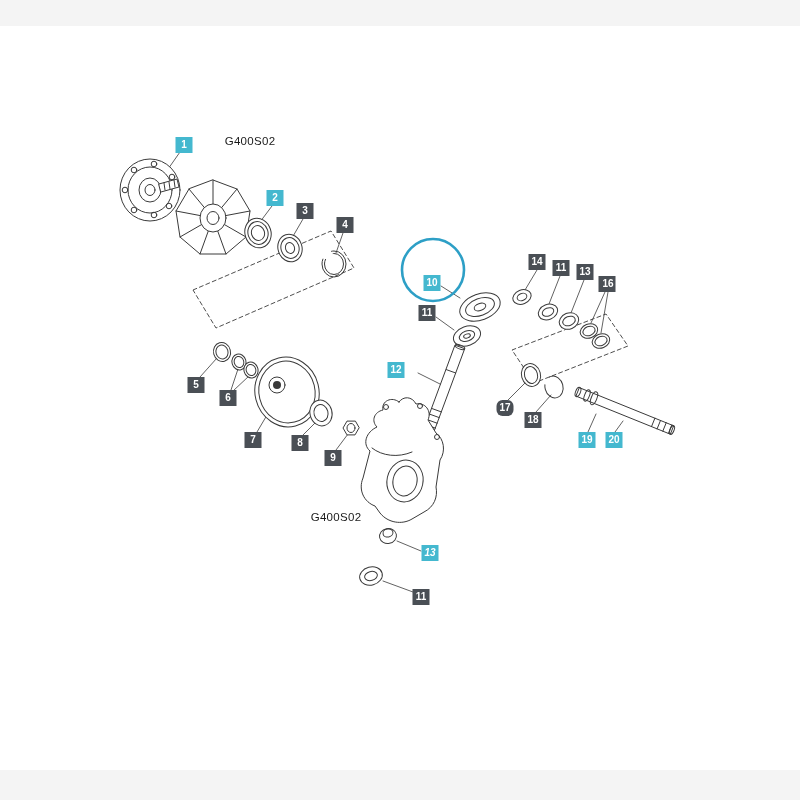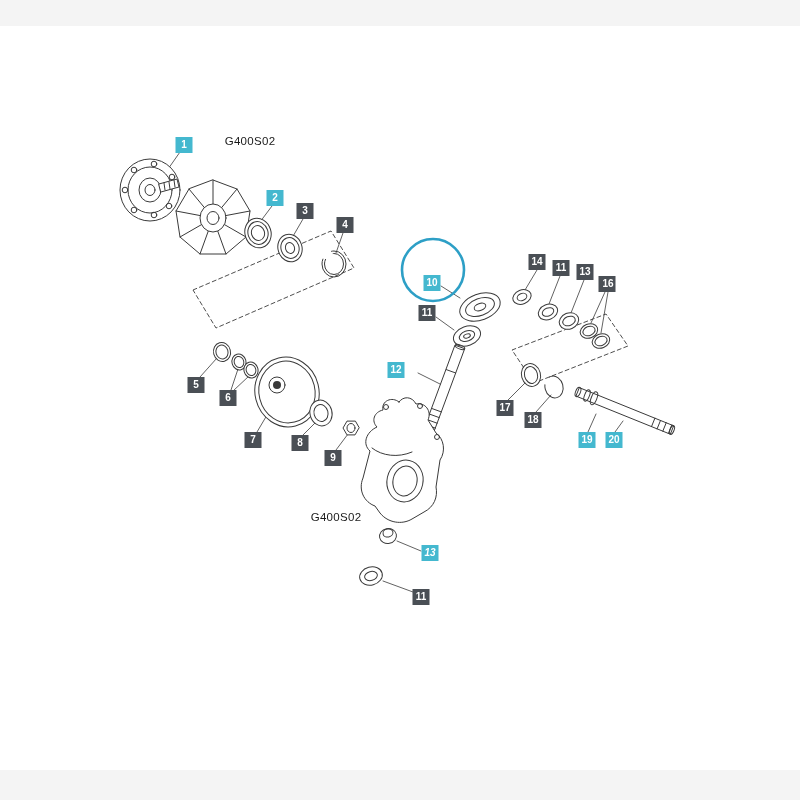--- a/index.html
+++ b/index.html
@@ -244,18 +244,18 @@
       <div class="plabel normal" style="left: 333px; top: 458px;">9</div>
       <div class="plabel highlight" style="left: 432px; top: 283px;">10</div>
       <div class="plabel normal" style="left: 427px; top: 313px;">11</div>
       <div class="plabel highlight" style="left: 396px; top: 370px;">12</div>
       <div class="plabel highlight" style="left: 430px; top: 553px; font-style: italic;">13</div>
       <div class="plabel normal" style="left: 421px; top: 597px;">11</div>
       <div class="plabel normal" style="left: 537px; top: 262px;">14</div>
       <div class="plabel normal" style="left: 561px; top: 268px;">11</div>
       <div class="plabel normal" style="left: 585px; top: 272px;">13</div>
       <div class="plabel normal" style="left: 607px; top: 284px; text-align: right;">16</div>
-      <div class="plabel normal" style="left: 505px; top: 408px;">17</div>
+      <div class="plabel normal" style="left: 505px; top: 408px; border-radius: 6px;">17</div>
       <div class="plabel normal" style="left: 533px; top: 420px;">18</div>
       <div class="plabel highlight" style="left: 587px; top: 440px;">19</div>
       <div class="plabel highlight" style="left: 614px; top: 440px;">20</div>
     </div>
 </div>
 
 </body></html>

